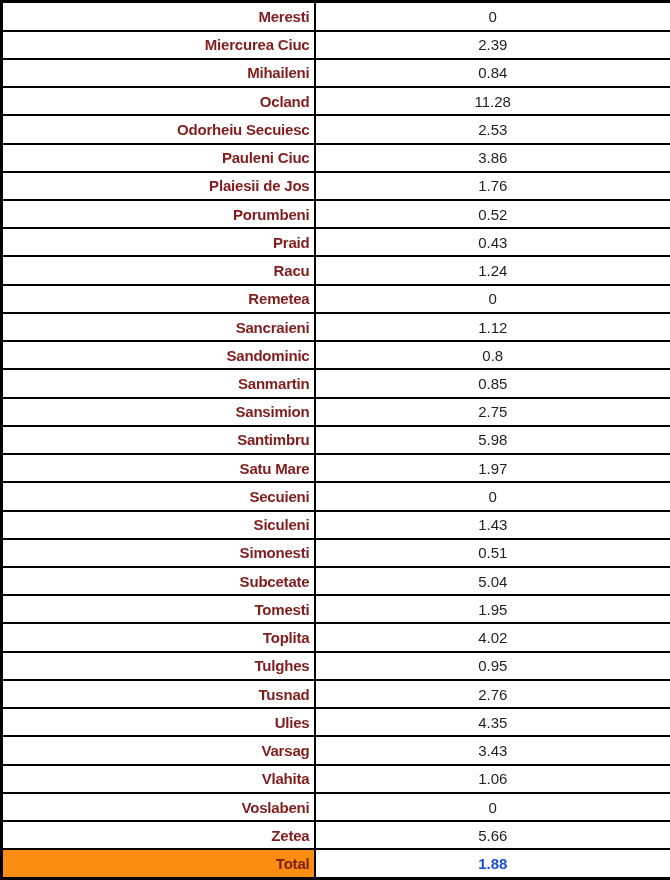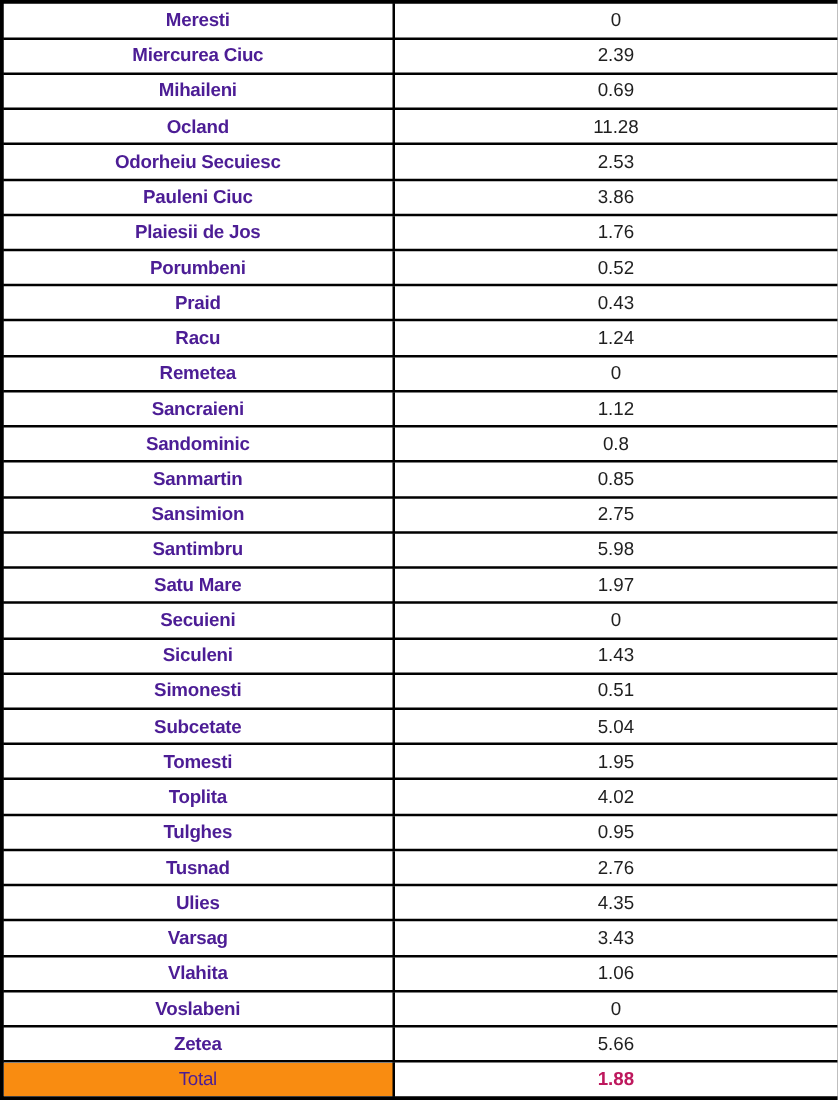--- a/index.html
+++ b/index.html
@@ -27,33 +27,34 @@
     text-align: center;
     vertical-align: middle;
     padding: 0 4px;
     font-size: 15px;
     line-height: 1;
     white-space: nowrap;
     overflow: hidden;
   }
   td.name-cell {
     font-weight: bold;
-    color: #4c1d95;
+    color: #7f1d1d;
     letter-spacing: -0.2px;
+    text-align: right;
   }
   td.value-cell {
     font-weight: normal;
     color: #1f1f1f;
   }
   tr.total-row td.name-cell {
-    font-weight: normal;
+    font-weight: bold;
   }
   tr.total-row td.value-cell {
     font-weight: bold;
-    color: #be185d;
+    color: #1d4ed8;
   }
 </style>
 </head>
 <body>
 
 <table class="data-table">
   <colgroup>
     <col class="name-col">
     <col class="value-col">
   </colgroup>
@@ -61,21 +62,21 @@
       <tr>
         <td class="name-cell">Meresti</td>
         <td class="value-cell">0</td>
       </tr>
       <tr>
         <td class="name-cell">Miercurea Ciuc</td>
         <td class="value-cell">2.39</td>
       </tr>
       <tr>
         <td class="name-cell">Mihaileni</td>
-        <td class="value-cell">0.69</td>
+        <td class="value-cell">0.84</td>
       </tr>
       <tr>
         <td class="name-cell">Ocland</td>
         <td class="value-cell">11.28</td>
       </tr>
       <tr>
         <td class="name-cell">Odorheiu Secuiesc</td>
         <td class="value-cell">2.53</td>
       </tr>
       <tr>

